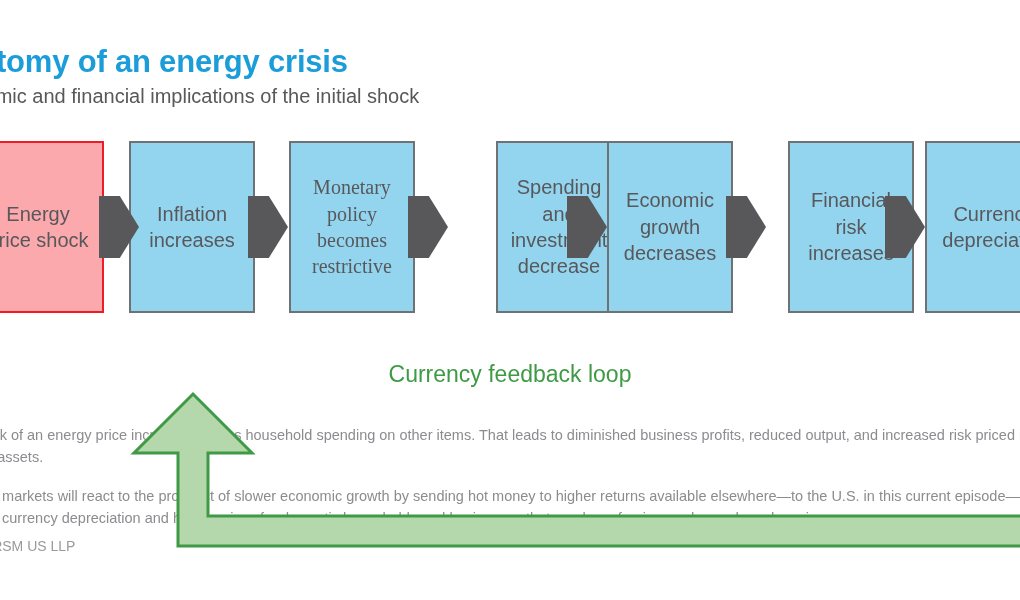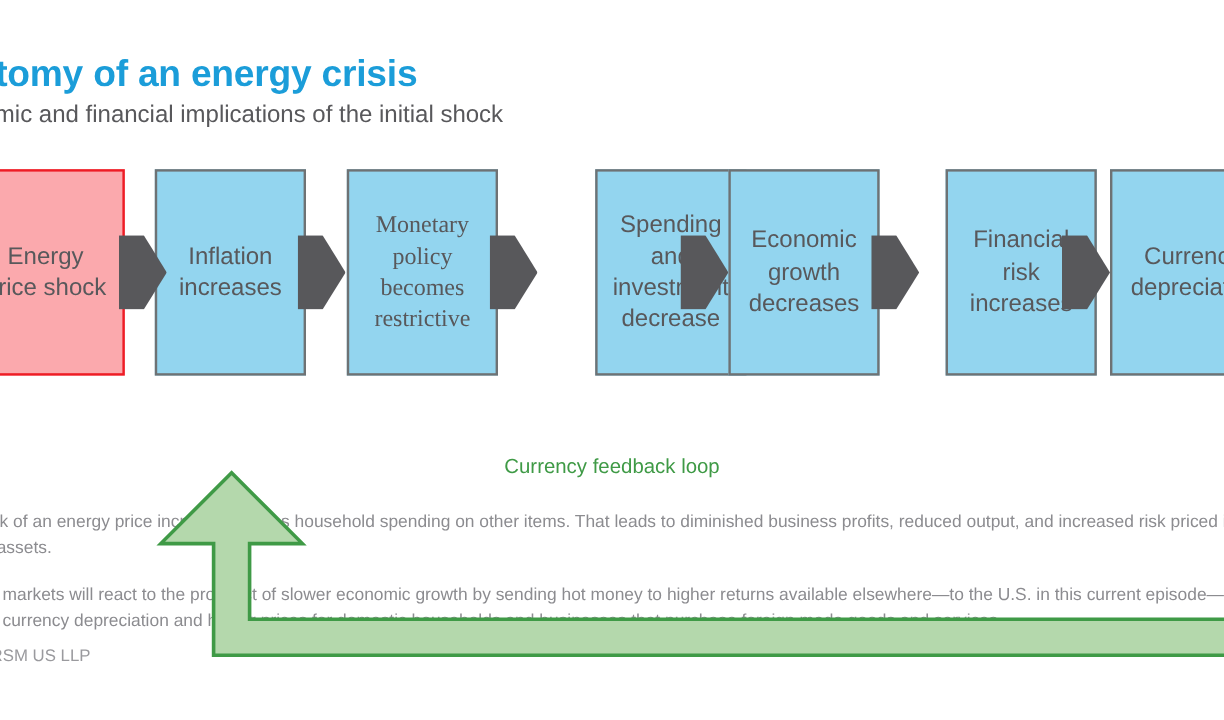--- a/index.html
+++ b/index.html
@@ -94,25 +94,25 @@
     position: absolute;
     left: 0;
     top: 130px;
     width: 1020px;
     height: 275px;
     z-index: 2;
     overflow: visible;
   }
   .loop-label {
     position: absolute;
-    top: 379px;
+    top: 361px;
     left: 0;
     width: 1020px;
     text-align: center;
-    font-size: 17px;
+    font-size: 23px;
     color: #3F9A46;
     z-index: 5;
     pointer-events: none;
   }
 
   
   .notes {
     position: absolute;
     left: -60px;
     top: 424px;

